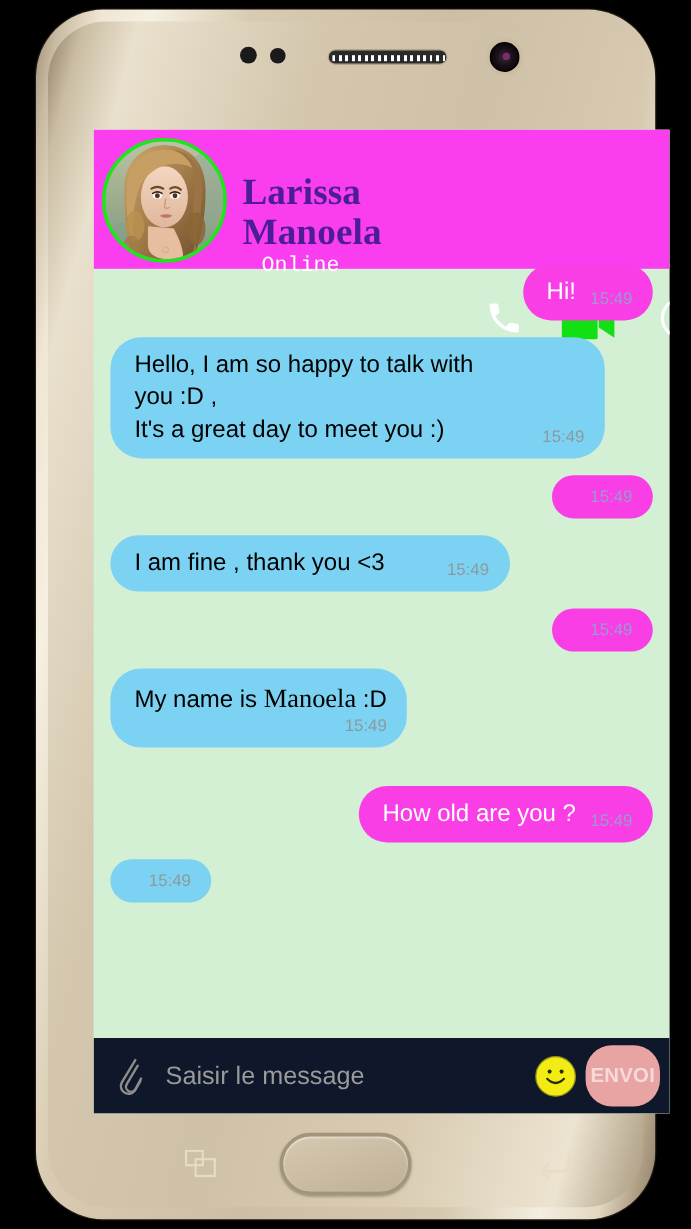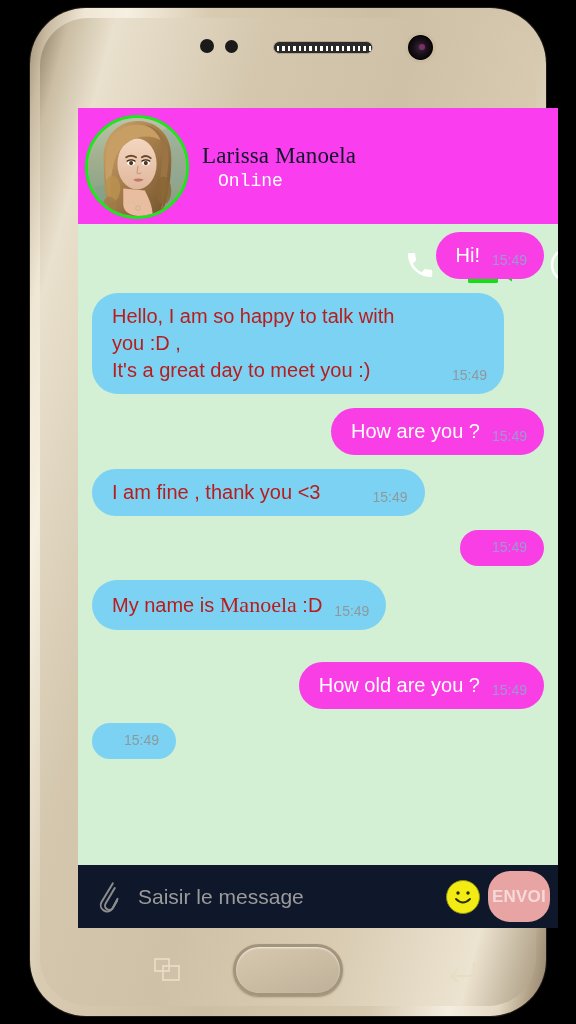--- a/index.html
+++ b/index.html
@@ -136,23 +136,23 @@
   }
   #avatar svg { display: block; width: 100%; height: 100%; }
 
   #header-text {
     position: absolute;
     left: 124px; top: 36px;
     width: 210px;
   }
   #contact-name {
     font-family: "Liberation Serif", serif;
-    font-weight: normal;
-    font-size: 23px;
-    color: #0f172a;
+    font-weight: bold;
+    font-size: 31px;
+    color: #4c1d95;
     line-height: 1.05;
     letter-spacing: 0.1px;
   }
   #contact-status {
     font-family: Liberation Mono, monospace;
     font-size: 18px;
     color: #ffffff;
     margin-top: 3px;
     margin-left: 16px;
   }
@@ -164,21 +164,21 @@
     width: 45px; height: 29px;
   }
   #info-icon {
     position: absolute; left: 471px; top: 138px;
     width: 38px; height: 38px;
   }
 
   
   #message-list {
     position: absolute;
-    left: 0; top: 116px;
+    left: 0; top: 104px;
     width: 480px;
     height: 641px;
     padding: 8px 0 0 0;
   }
   .msg-row {
     display: flex;
     padding: 0 14px;
     margin-bottom: 14px;
   }
   .msg-row.out { justify-content: flex-end; }
@@ -199,21 +199,21 @@
     background: #7CD2F2;
     border-radius: 26px;
   }
   .bubble-text {
     font-family: "Liberation Sans", sans-serif;
     font-size: 20px;
     line-height: 1.35;
     white-space: pre-line;
   }
   .bubble.out .bubble-text { color: #ffffff; }
-  .bubble.in  .bubble-text { color: #b91c1c; }
+  .bubble.in  .bubble-text { color: #000000; }
 
   .bubble-text .serif-name {
     font-family: "Liberation Serif", serif;
     font-size: 22px;
   }
 
   .bubble-time {
     font-family: "Liberation Sans", sans-serif;
     font-size: 14px;
     margin-left: 12px;
@@ -393,37 +393,36 @@
         </div>
         <div class="msg-row in">
           <div class="bubble in multiline" style="background: rgb(124, 210, 242);">
             <div class="bubble-text">Hello, I am so happy to talk with you :D ,
 It's a great day to meet you :)</div>
             <div class="bubble-time">15:49</div>
           </div>
         </div>
         <div class="msg-row out">
           <div class="bubble out" style="background: rgb(249, 62, 230);">
-            <div class="bubble-text">How are you ?</div>
             <div class="bubble-time">15:49</div>
           </div>
         </div>
         <div class="msg-row in">
           <div class="bubble in" style="background: rgb(124, 210, 242); gap: 40px;">
             <div class="bubble-text">I am fine , thank you &lt;3</div>
             <div class="bubble-time">15:49</div>
           </div>
         </div>
         <div class="msg-row out">
           <div class="bubble out" style="background: rgb(249, 62, 230);">
             <div class="bubble-time">15:49</div>
           </div>
         </div>
         <div class="msg-row in">
-          <div class="bubble in" style="background: rgb(124, 210, 242);">
+          <div class="bubble in" style="background: rgb(124, 210, 242); flex-direction: column;">
             <div class="bubble-text">My name is  <span class="serif-name">Manoela</span>  :D</div>
             <div class="bubble-time">15:49</div>
           </div>
         </div>
         <div class="msg-row out">
           <div class="bubble out" style="background: rgb(249, 62, 230); margin-top: 18px;">
             <div class="bubble-text">How old are you ?</div>
             <div class="bubble-time">15:49</div>
           </div>
         </div>

